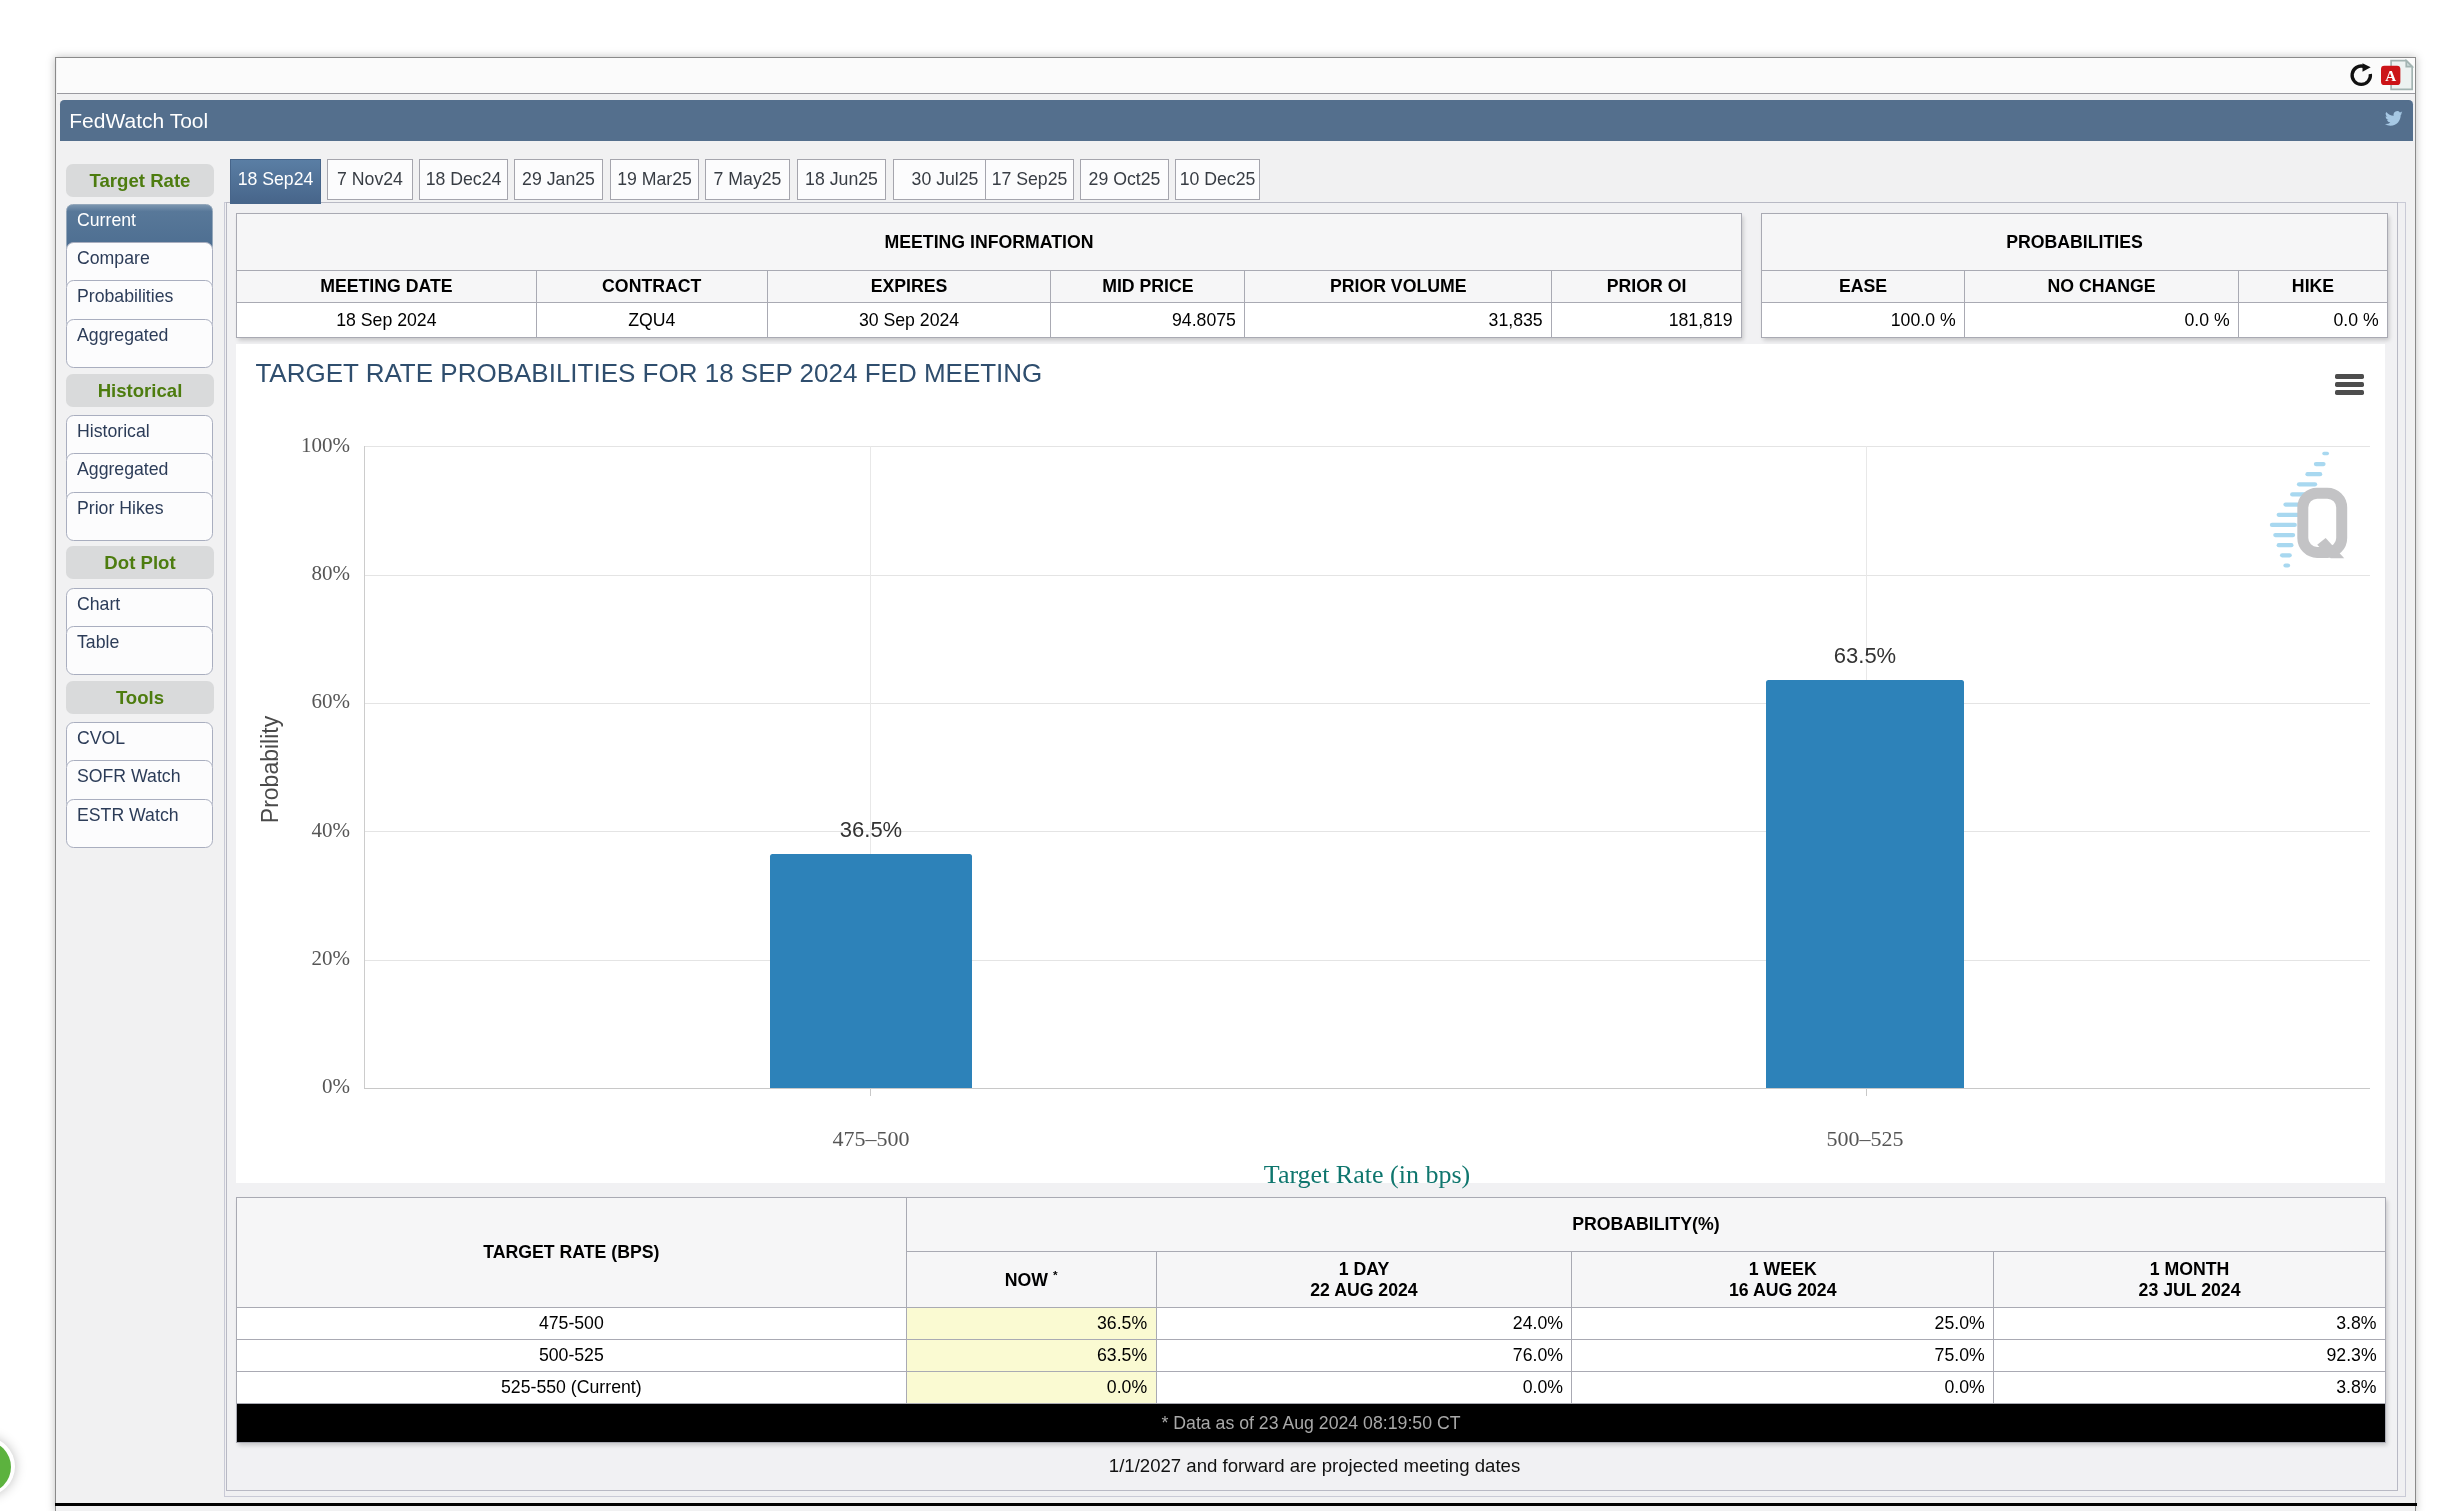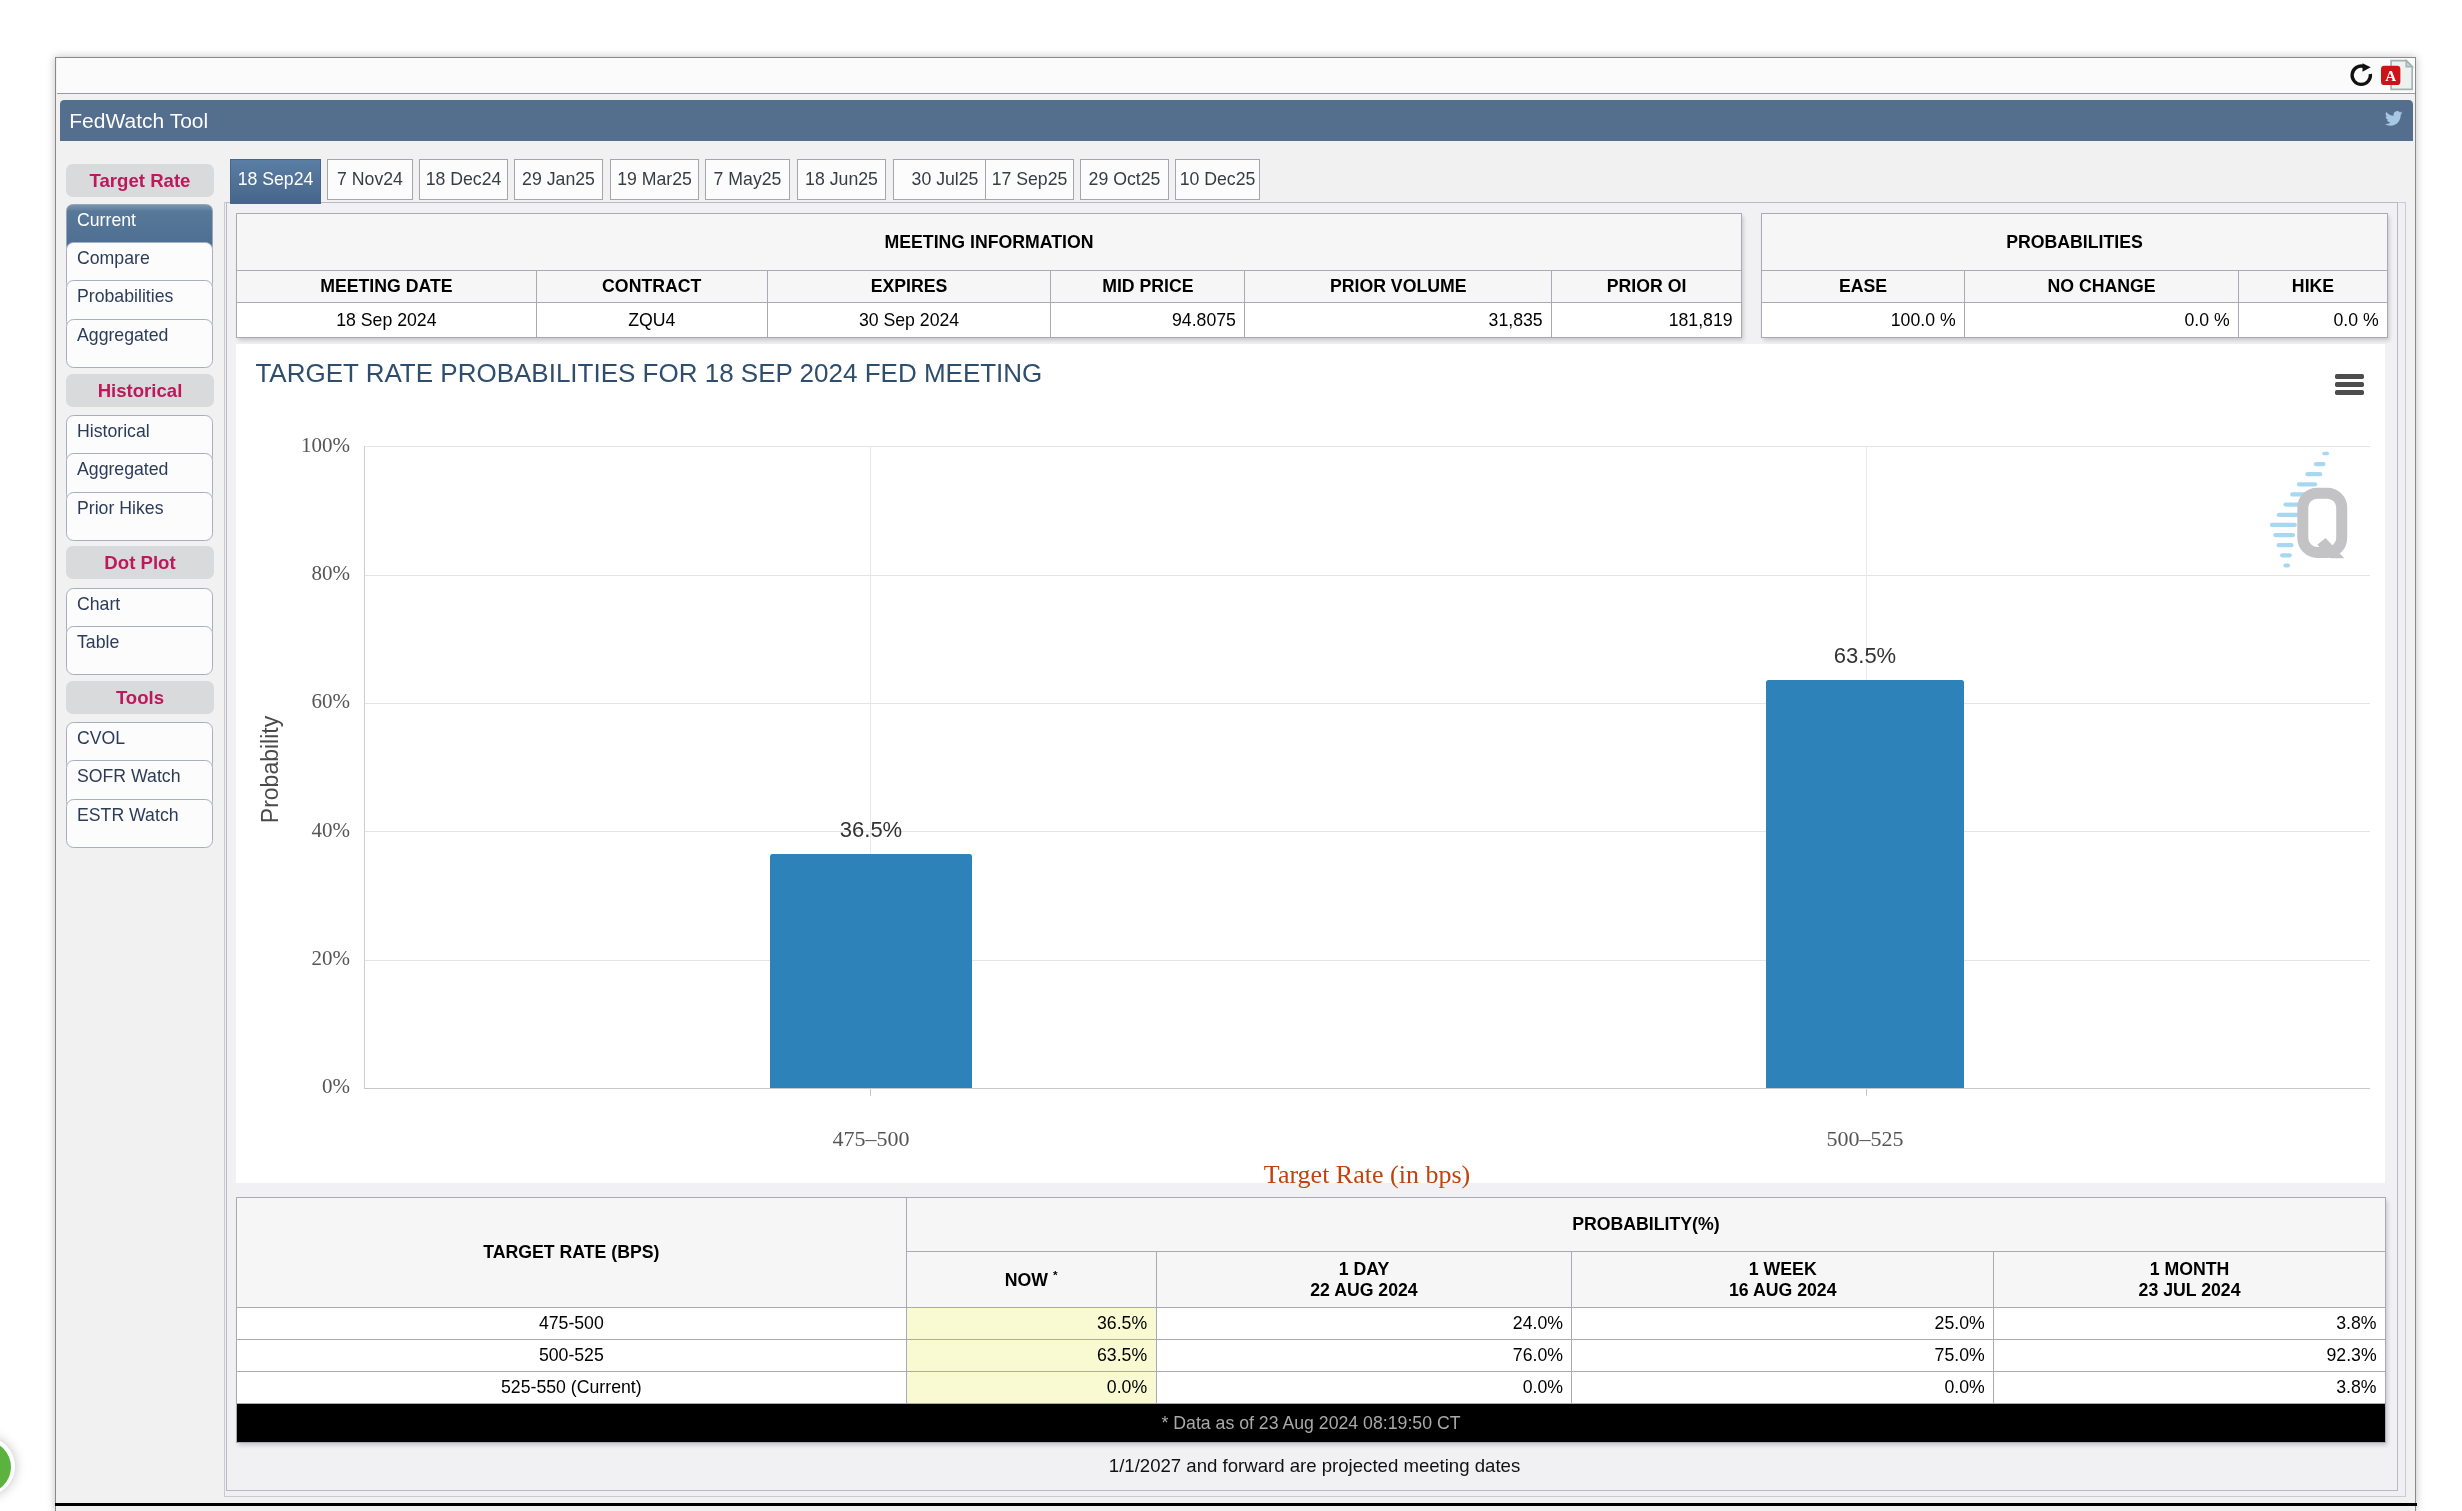--- a/index.html
+++ b/index.html
@@ -9,21 +9,21 @@
 .abs { position:absolute; }
 
 
 #mainbox { left:55px; top:57px; width:2361px; height:1455px; border:1.7px solid #8a8a8a; border-bottom:none; background:#f1f1f2; box-shadow:0 0 8.4px rgba(0,0,0,0.25); }
 #topstrip { left:57px; top:58px; width:2358px; height:36px; background:#fbfbfb; border-bottom:1.7px solid #9a9aa0; }
 
 
 #fwbar { left:60px; top:100px; width:2353px; height:41px; background:#546f8d; border-radius:4.2px 4.2px 0 0; color:#ffffff; font-size:21px; line-height:41px; padding-left:9.3px; }
 
 
-.pill { left:66px; width:148px; height:33px; background:#d9dadb; border-radius:6.8px; color:#be185d; font-weight:bold; font-size:18.6px; text-align:center; line-height:33px; }
+.pill { left:66px; width:148px; height:33px; background:#d9dadb; border-radius:6.8px; color:#4d7c0f; font-weight:bold; font-size:18.6px; text-align:center; line-height:33px; }
 .sbtn { left:66px; width:147px; height:49px; background:#fcfcfd; border:1.7px solid #a9aebf; border-radius:7.6px; color:#2c3c58; font-size:17.7px; line-height:31px; padding-left:10px; }
 .sbtn.sel { background:linear-gradient(#7b95af 0%, #587899 14%, #4c6d90 100%); border-color:#94a7ba; border-radius:6.8px; color:#ffffff; }
 
 
 #panel { left:224px; top:202px; width:2182px; height:1295px; border:0.8px solid #c9cad6; background:#f0f0f2; }
 #content { left:226px; top:202px; width:2172px; height:1289px; border:0.8px solid #b8b9c4; background:#f1f1f3; }
 
 
 .tab { top:159px; height:41px; border:0.8px solid #a5a5ad; background:#fcfcfd; color:#383d44; font-size:17.7px; text-align:center; line-height:39px; white-space:nowrap; overflow:hidden; }
 .tab.sel { top:159px; height:45px; background:linear-gradient(#5a7ea4,#47658a); border-color:#47658a; color:#ffffff; }
@@ -179,21 +179,21 @@
 
     <div class="bar" style="left:534px; top:510px; width:202px; height:234px;"></div>
     <div class="bar" style="left:1530px; top:336px; width:198px; height:408px;"></div>
 
     <div class="abs" style="left:534px; top:473px; width:202px; text-align:center; font-size:22px; color:#333;">36.5%</div>
     <div class="abs" style="left:1530px; top:299px; width:198px; text-align:center; font-size:22px; color:#333;">63.5%</div>
 
     <div class="abs serif" style="left:534px; top:782px; width:202px; text-align:center; font-size:22px; color:#555;">475–500</div>
     <div class="abs serif" style="left:1530px; top:782px; width:198px; text-align:center; font-size:22px; color:#555;">500–525</div>
 
-    <div class="abs serif" style="left:996px; top:816px; width:270px; text-align:center; font-size:26px; color:#c2410c;">Target Rate (in bps)</div>
+    <div class="abs serif" style="left:996px; top:816px; width:270px; text-align:center; font-size:26px; color:#0f766e;">Target Rate (in bps)</div>
 
     <svg class="abs" style="left:2022px; top:106px;" width="93" height="127" viewBox="0 0 110 150">
       <g fill="#a8d8f0">
         <rect x="76" y="2" width="8" height="4" rx="2"></rect>
         <rect x="66" y="14" width="14" height="5" rx="2.5"></rect>
         <rect x="56" y="26" width="20" height="5" rx="2.5"></rect>
         <rect x="46" y="38" width="24" height="5" rx="2.5"></rect>
         <rect x="38" y="50" width="26" height="5" rx="2.5"></rect>
         <rect x="30" y="62" width="28" height="5" rx="2.5"></rect>
         <rect x="22" y="74" width="30" height="5" rx="2.5"></rect>

